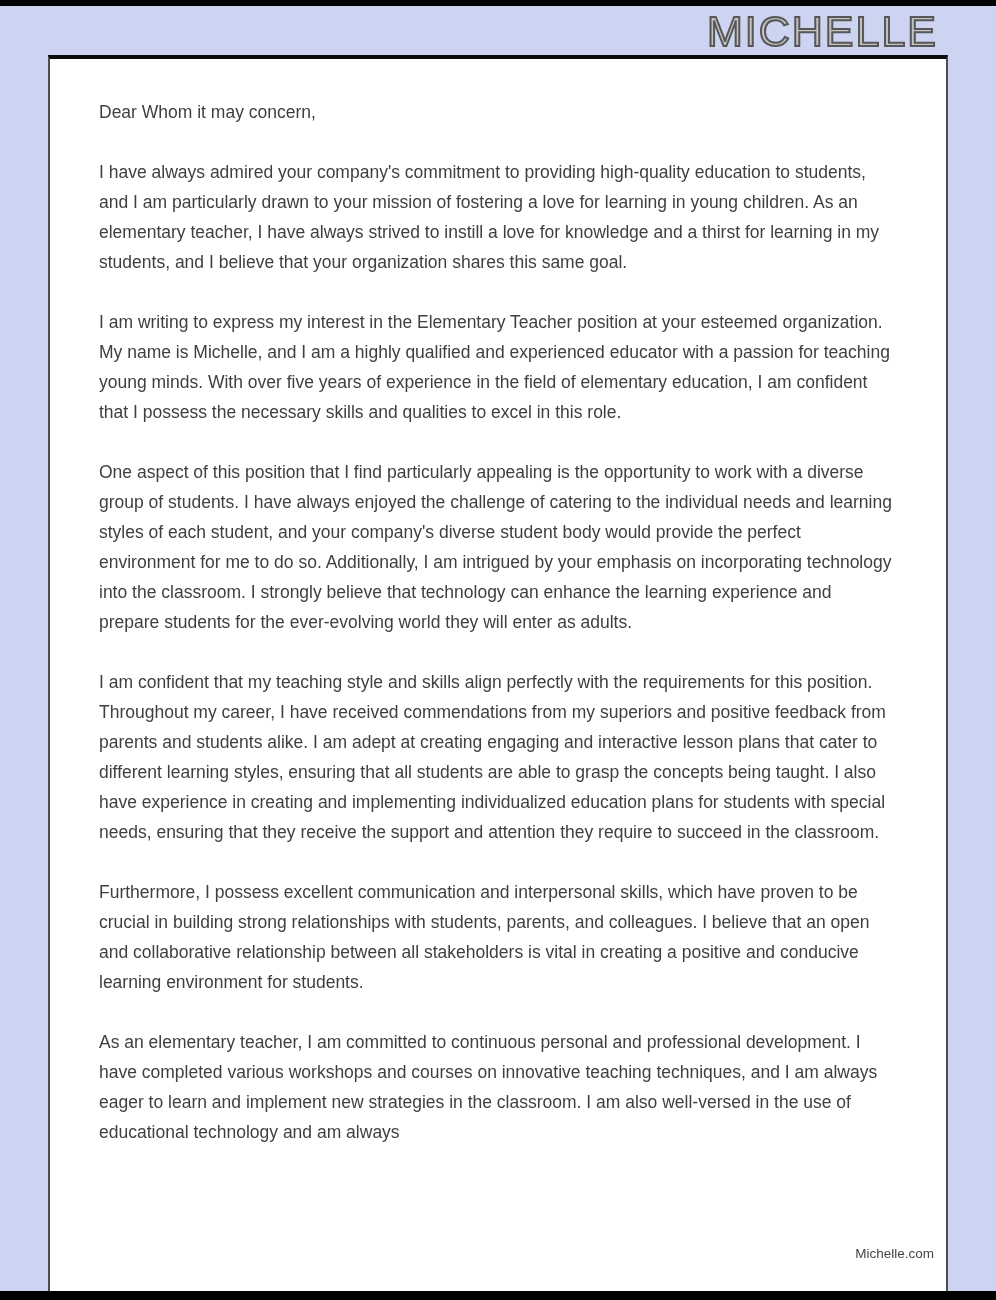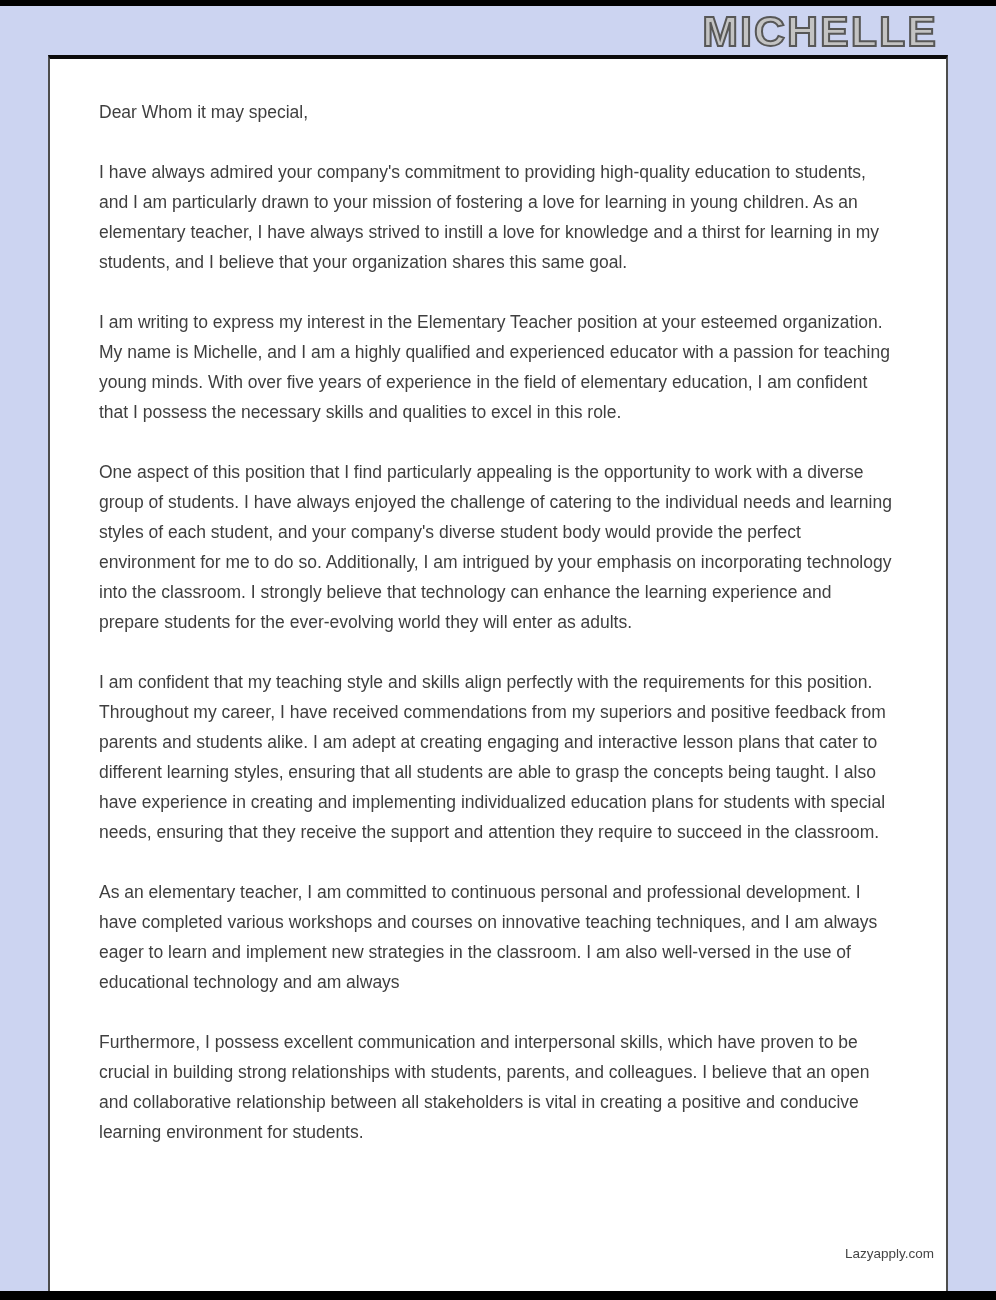--- a/index.html
+++ b/index.html
@@ -21,21 +21,21 @@
     background: #000;
   }
   .edge-bar.top { top: 0; height: 6px; }
   .edge-bar.bottom { bottom: 0; height: 9px; }
 
   .brand {
     position: absolute;
     top: 8px;
     right: 58px;
     font-size: 43px;
-    font-weight: 700;
+    font-weight: 400;
     letter-spacing: 2px;
     color: #c3c3c3;
     -webkit-text-stroke: 2px #575757;
     line-height: 46px;
   }
 
   .doc {
     position: absolute;
     left: 48px;
     right: 48px;
@@ -67,24 +67,24 @@
 </style>
 </head>
 <body>
 
 <div class="edge-bar top"></div>
 
 <div class="brand">MICHELLE</div>
 
 <div class="doc">
   <div class="doc-inner">
-    <p>Dear Whom it may special,</p>
+    <p>Dear Whom it may concern,</p>
     <p>I have always admired your company's commitment to providing high-quality education to students, and I am particularly drawn to your mission of fostering a love for learning in young children. As an elementary teacher, I have always strived to instill a love for knowledge and a thirst for learning in my students, and I believe that your organization shares this same goal.</p>
     <p>I am writing to express my interest in the Elementary Teacher position at your esteemed organization. My name is Michelle, and I am a highly qualified and experienced educator with a passion for teaching young minds. With over five years of experience in the field of elementary education, I am confident that I possess the necessary skills and qualities to excel in this role.</p>
     <p>One aspect of this position that I find particularly appealing is the opportunity to work with a diverse group of students. I have always enjoyed the challenge of catering to the individual needs and learning styles of each student, and your company's diverse student body would provide the perfect environment for me to do so. Additionally, I am intrigued by your emphasis on incorporating technology into the classroom. I strongly believe that technology can enhance the learning experience and prepare students for the ever-evolving world they will enter as adults.</p>
     <p>I am confident that my teaching style and skills align perfectly with the requirements for this position. Throughout my career, I have received commendations from my superiors and positive feedback from parents and students alike. I am adept at creating engaging and interactive lesson plans that cater to different learning styles, ensuring that all students are able to grasp the concepts being taught. I also have experience in creating and implementing individualized education plans for students with special needs, ensuring that they receive the support and attention they require to succeed in the classroom.</p>
+    <p>Furthermore, I possess excellent communication and interpersonal skills, which have proven to be crucial in building strong relationships with students, parents, and colleagues. I believe that an open and collaborative relationship between all stakeholders is vital in creating a positive and conducive learning environment for students.</p>
     <p>As an elementary teacher, I am committed to continuous personal and professional development. I have completed various workshops and courses on innovative teaching techniques, and I am always eager to learn and implement new strategies in the classroom. I am also well-versed in the use of educational technology and am always</p>
-    <p>Furthermore, I possess excellent communication and interpersonal skills, which have proven to be crucial in building strong relationships with students, parents, and colleagues. I believe that an open and collaborative relationship between all stakeholders is vital in creating a positive and conducive learning environment for students.</p>
   </div>
-  <div class="watermark">Lazyapply.com</div>
+  <div class="watermark">Michelle.com</div>
 </div>
 
 <div class="edge-bar bottom"></div>
 
 </body></html>

